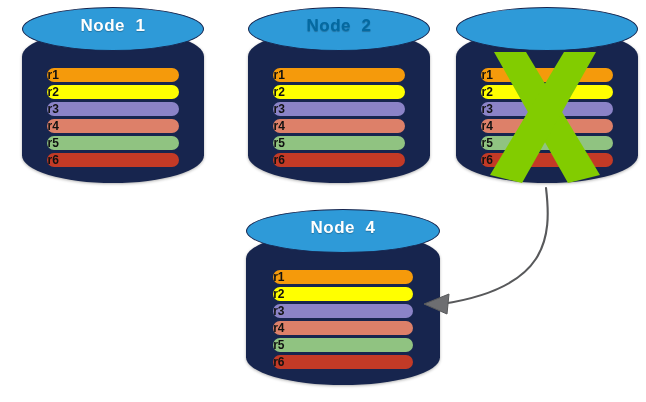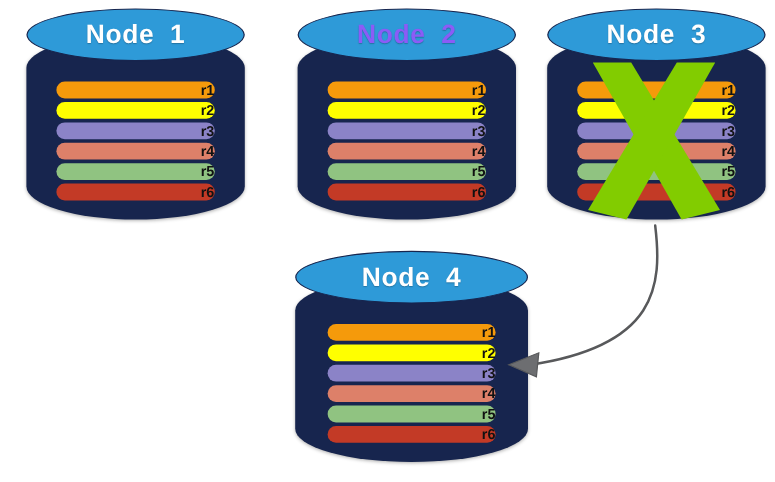--- a/index.html
+++ b/index.html
@@ -47,39 +47,39 @@
     box-sizing: border-box;
   }
   .cyl-title {
     position: absolute;
     left: 0;
     top: 9px;
     width: 100%;
     text-align: center;
     color: #ffffff;
     font-weight: bold;
-    font-size: 22px;
+    font-size: 17px;
     letter-spacing: 0.5px;
     white-space: pre;
     text-shadow: 0 1px 1px rgba(0,0,0,0.25);
   }
   .rows {
     position: absolute;
     left: 14%;
     right: 14%;
     top: 61px;
   }
   .row {
     position: relative;
     height: 14px;
     margin-bottom: 3px;
     border-radius: 7px;
     display: flex;
     align-items: center;
-    justify-content: flex-end;
+    justify-content: flex-start;
   }
   .row:last-child { margin-bottom: 16px; }
   .row-label {
     font-size: 12px;
     font-weight: bold;
     color: #111111;
     line-height: 1;
   }
 
   
@@ -118,21 +118,21 @@
             <span class="row-label">r5</span>
           </div>
           <div class="row" style="background: rgb(195, 58, 38);">
             <span class="row-label">r6</span>
           </div>
         </div>
       </div>
       <div class="node" style="left: 248px; top: 7px; width: 182px; height: 176px;">
         <div class="cyl-body" style="background: rgb(23, 37, 78);"></div>
         <div class="cyl-top" style="background: rgb(46, 154, 216);"></div>
-        <div class="cyl-title" style="color: #8b5cf6;">Node  2</div>
+        <div class="cyl-title" style="color: #0369a1;">Node  2</div>
         <div class="rows">
           <div class="row" style="background: rgb(245, 154, 11);">
             <span class="row-label">r1</span>
           </div>
           <div class="row" style="background: rgb(255, 255, 0);">
             <span class="row-label">r2</span>
           </div>
           <div class="row" style="background: rgb(139, 131, 199);">
             <span class="row-label">r3</span>
           </div>
@@ -143,21 +143,20 @@
             <span class="row-label">r5</span>
           </div>
           <div class="row" style="background: rgb(195, 58, 38);">
             <span class="row-label">r6</span>
           </div>
         </div>
       </div>
       <div class="node" style="left: 456px; top: 7px; width: 182px; height: 176px;">
         <div class="cyl-body" style="background: rgb(23, 37, 78);"></div>
         <div class="cyl-top" style="background: rgb(46, 154, 216);"></div>
-        <div class="cyl-title" style="color: rgb(255, 255, 255);">Node  3</div>
         <div class="rows">
           <div class="row" style="background: rgb(245, 154, 11);">
             <span class="row-label">r1</span>
           </div>
           <div class="row" style="background: rgb(255, 255, 0);">
             <span class="row-label">r2</span>
           </div>
           <div class="row" style="background: rgb(139, 131, 199);">
             <span class="row-label">r3</span>
           </div>

